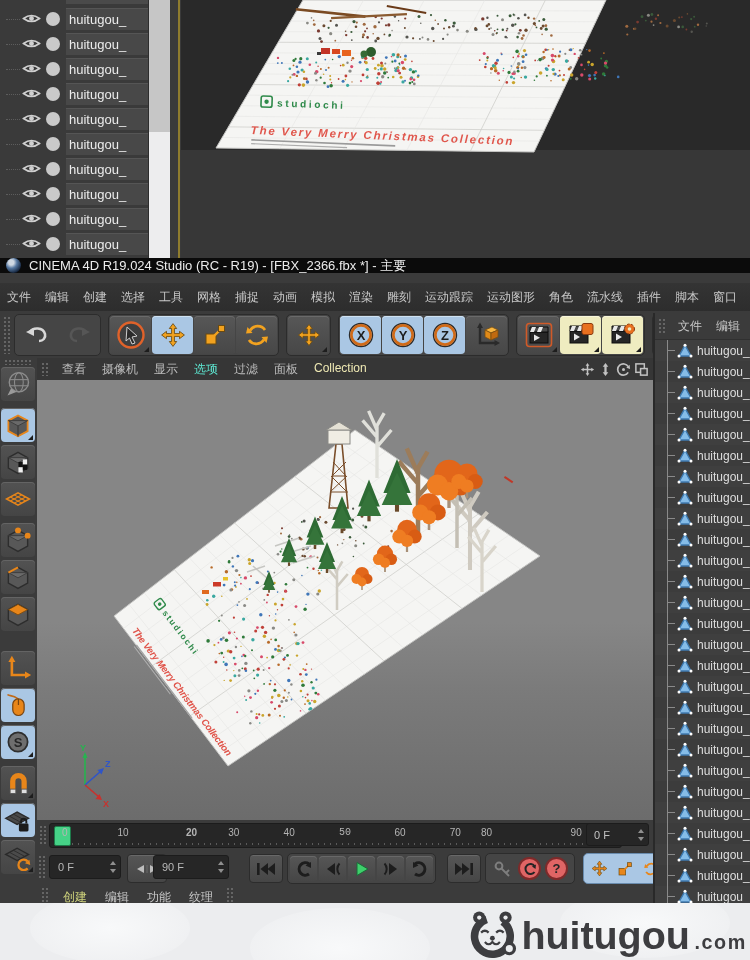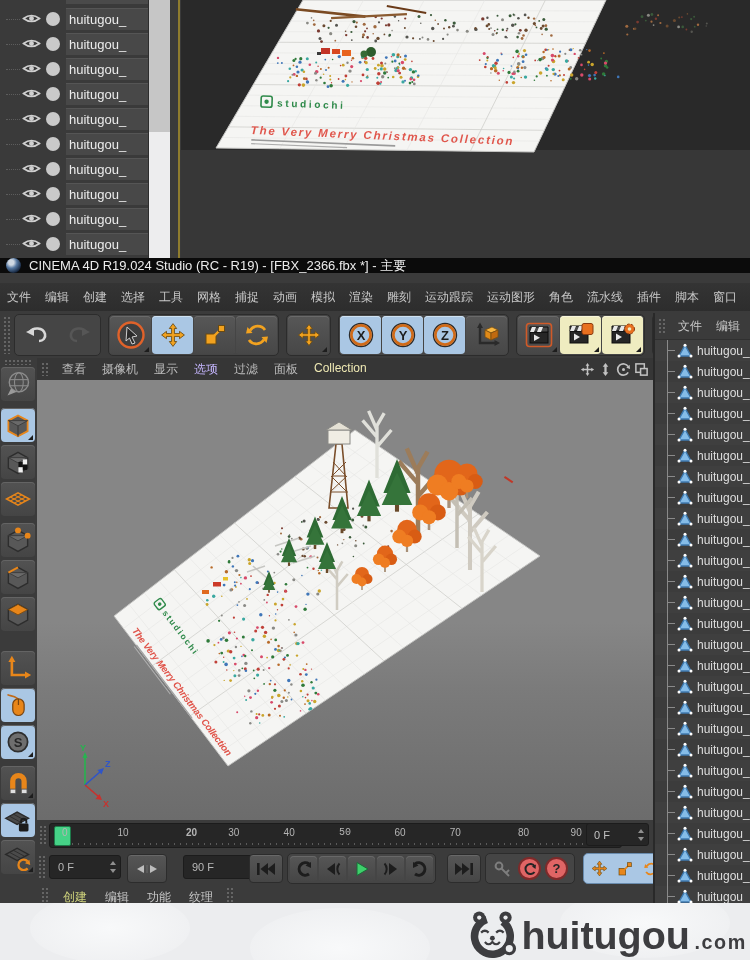--- a/index.html
+++ b/index.html
@@ -50,21 +50,21 @@
   .pbtn{position:absolute;left:1px;width:34px;height:34px;border-radius:4px;display:flex;align-items:center;
       justify-content:center;background:linear-gradient(#525252,#454545);box-shadow:inset 0 1px 0 #646464;}
   .pbtn.sel{background:#aac7e4;}
   .pbtn.corner:after{content:"";position:absolute;right:2px;bottom:2px;border-left:5px solid transparent;
       border-bottom:5px solid #1d1d1d;}
   
   #vp-menubar{left:37px;top:358px;width:616px;height:22px;background:#363636;display:flex;align-items:center;
       border-bottom:1px solid #262626;}
   #vp-menubar .grip{width:9px;height:14px;margin:0 4px 0 4px;}
   .vp-item{color:#bdbdbd;font-size:12px;padding:0 8px;white-space:nowrap;}
-  .vp-item:nth-of-type(4){color:#c4b5fd;}
+  .vp-item:nth-of-type(4){color:#5eead4;}
   .vp-item:nth-of-type(7){color:#efe9b4;}
   #vp-nav{margin-left:auto;display:flex;align-items:center;gap:3px;padding-right:4px;}
   #vp-nav svg{display:block;}
   #vp-canvas{left:37px;top:380px;width:616px;height:440px;
       background:linear-gradient(#868686 0 55%,#7b7b7b 70%,#6c6c6c);border:0;}
   
   #timeline{left:37px;top:820px;width:616px;height:28px;background:#3b3b3b;}
   #timeline .grip{position:absolute;left:2px;top:5px;width:8px;height:19px;}
   #ruler{position:absolute;left:12px;top:3px;width:571px;height:23px;background:#262626;border:1px solid #1c1c1c;
       border-radius:3px;overflow:hidden;}
@@ -1379,21 +1379,21 @@
       <div class="dots"></div>
       <div id="playhead"></div>
     <span class="tick" style="left: 12px;">0</span>
         <span class="tick" style="left: 67.4px;">10</span>
         <span class="tick" style="left: 136px; font-weight: bold;">20</span>
         <span class="tick" style="left: 178.2px;">30</span>
         <span class="tick" style="left: 233.6px;">40</span>
         <span class="tick" style="left: 289px; font-family: Liberation Mono, monospace;">50</span>
         <span class="tick" style="left: 344.4px;">60</span>
         <span class="tick" style="left: 399.8px;">70</span>
-        <span class="tick" style="left: 468px;">80</span>
+        <span class="tick" style="left: 431px;">80</span>
         <span class="tick" style="left: 510.6px; margin-left: 10px;">90</span>
       </div>
     <div id="frame-dd">
       <span>0 F</span>
       <span class="spin"></span>
     </div>
   </div>
 
   <div class="abs" id="transport">
     <div class="grip"></div>
@@ -1401,21 +1401,21 @@
       <span>0 F</span>
       <span class="spin"></span>
     </div>
     <div class="trbtn" style="left:90px;width:38px">
       <svg width="22" height="10" viewBox="0 0 22 10">
         <polygon points="8,1 8,9 1,5" fill="#bdbdbd"></polygon>
           <line x1="11" y1="1" x2="11" y2="9" stroke="#6a6a6a"></line>
         <polygon points="14,1 14,9 21,5" fill="#bdbdbd"></polygon>
       </svg>
     </div>
-    <div class="fbox" style="left:146px;width:84px">
+    <div class="fbox" style="left:116px;width:76px">
       <span>90 F</span>
       <span class="spin"></span>
     </div>
     <div class="trbtn" style="left:212px">
       <svg width="20" height="14" viewBox="0 0 20 14">
         <rect x="1" y="1" width="2.6" height="12" fill="#1d1d1d"></rect>
         <polygon points="12,1 12,13 4.5,7" fill="#1d1d1d"></polygon>
           <polygon points="19,1 19,13 11.5,7" fill="#1d1d1d"></polygon>
       </svg>
     </div>

